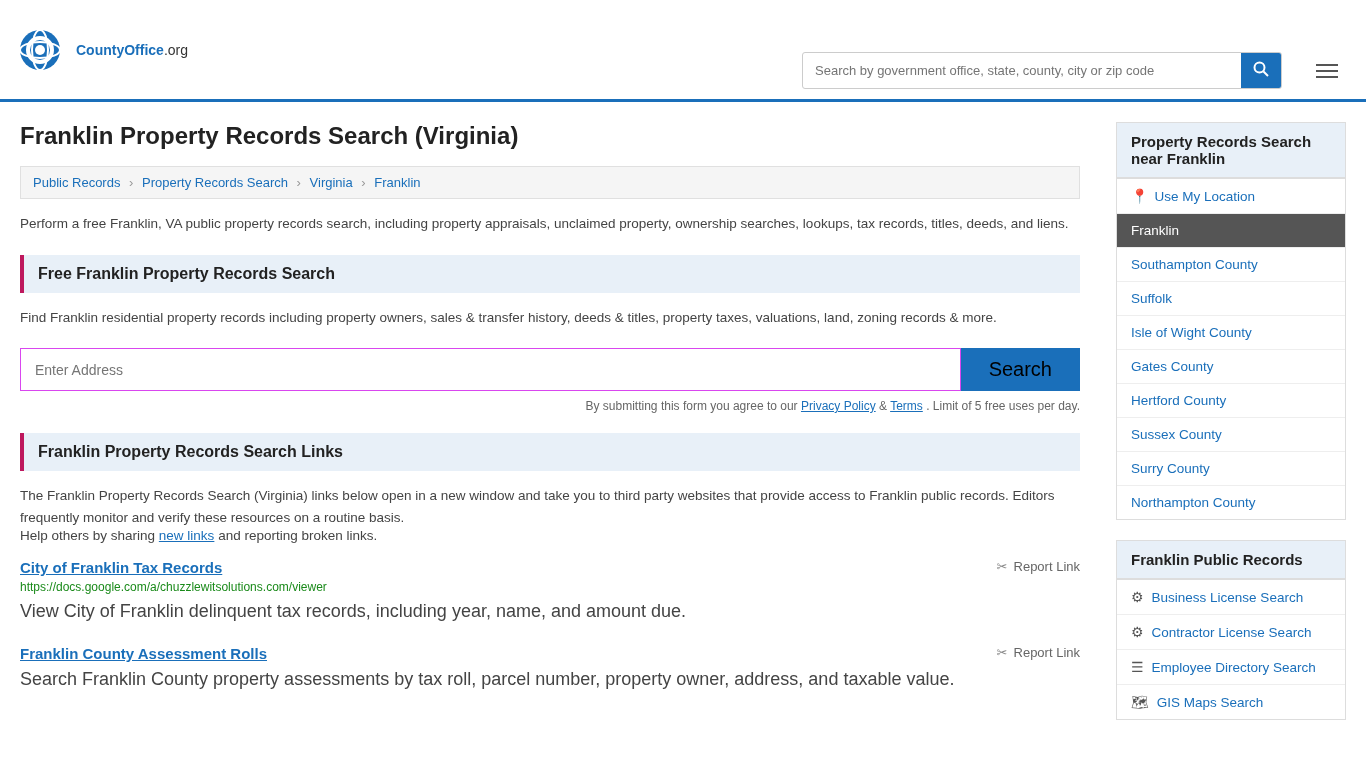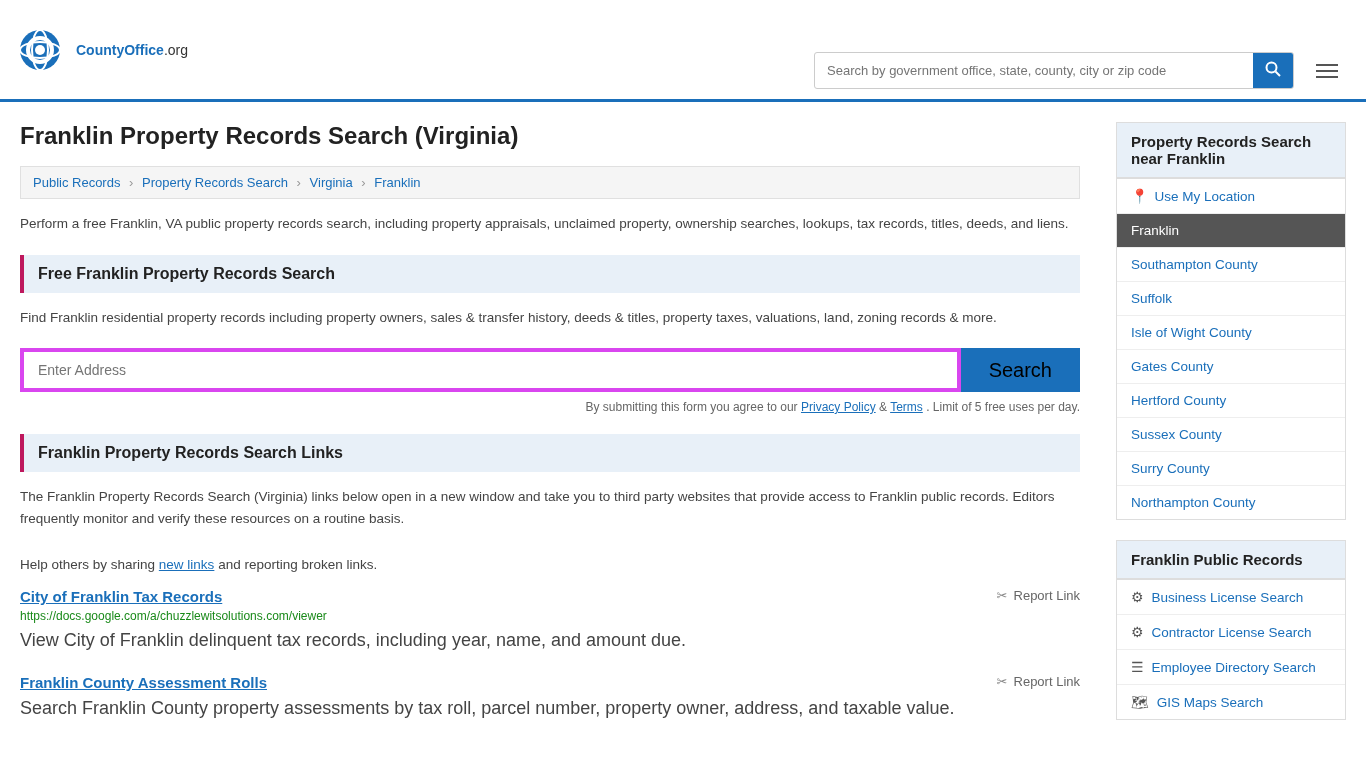--- a/index.html
+++ b/index.html
@@ -19,21 +19,21 @@
       align-items: center;
       gap: 16px;
     }
     .logo-icon {
       width: 40px;
       height: 40px;
     }
     .header-right {
       display: flex;
       align-items: center;
-      gap: 14px;
+      gap: 26px;
       margin-top: 42px;
     }
     .search-bar {
       display: flex;
       align-items: center;
       border: 1px solid #ccc;
       border-radius: 3px;
       overflow: hidden;
       width: 480px;
     }
@@ -127,21 +127,21 @@
       margin-bottom: 14px;
     }
 
     
     .address-search {
       display: flex;
       margin-bottom: 8px;
     }
     .address-search input {
       flex: 1;
-      border: 4px solid #d946ef;
+      border: 1px solid #d946ef;
       padding: 10px 14px;
       font-size: 14px;
       outline: none;
       color: #999;
     }
     .address-search button {
       background: #1a6fba;
       color: #000000;
       border: none;
       padding: 10px 28px;
@@ -158,21 +158,21 @@
     .form-note a {
       color: #1a6fba;
       text-decoration: underline;
     }
 
     
     .links-description {
       font-size: 13.5px;
       line-height: 1.6;
       color: #444;
-      margin-bottom: 28px;
+      margin-bottom: 0;
     }
     .share-line {
       font-size: 13.5px;
       color: #444;
       margin-bottom: 16px;
     }
     .share-line a {
       color: #1a6fba;
       text-decoration: underline;
     }

